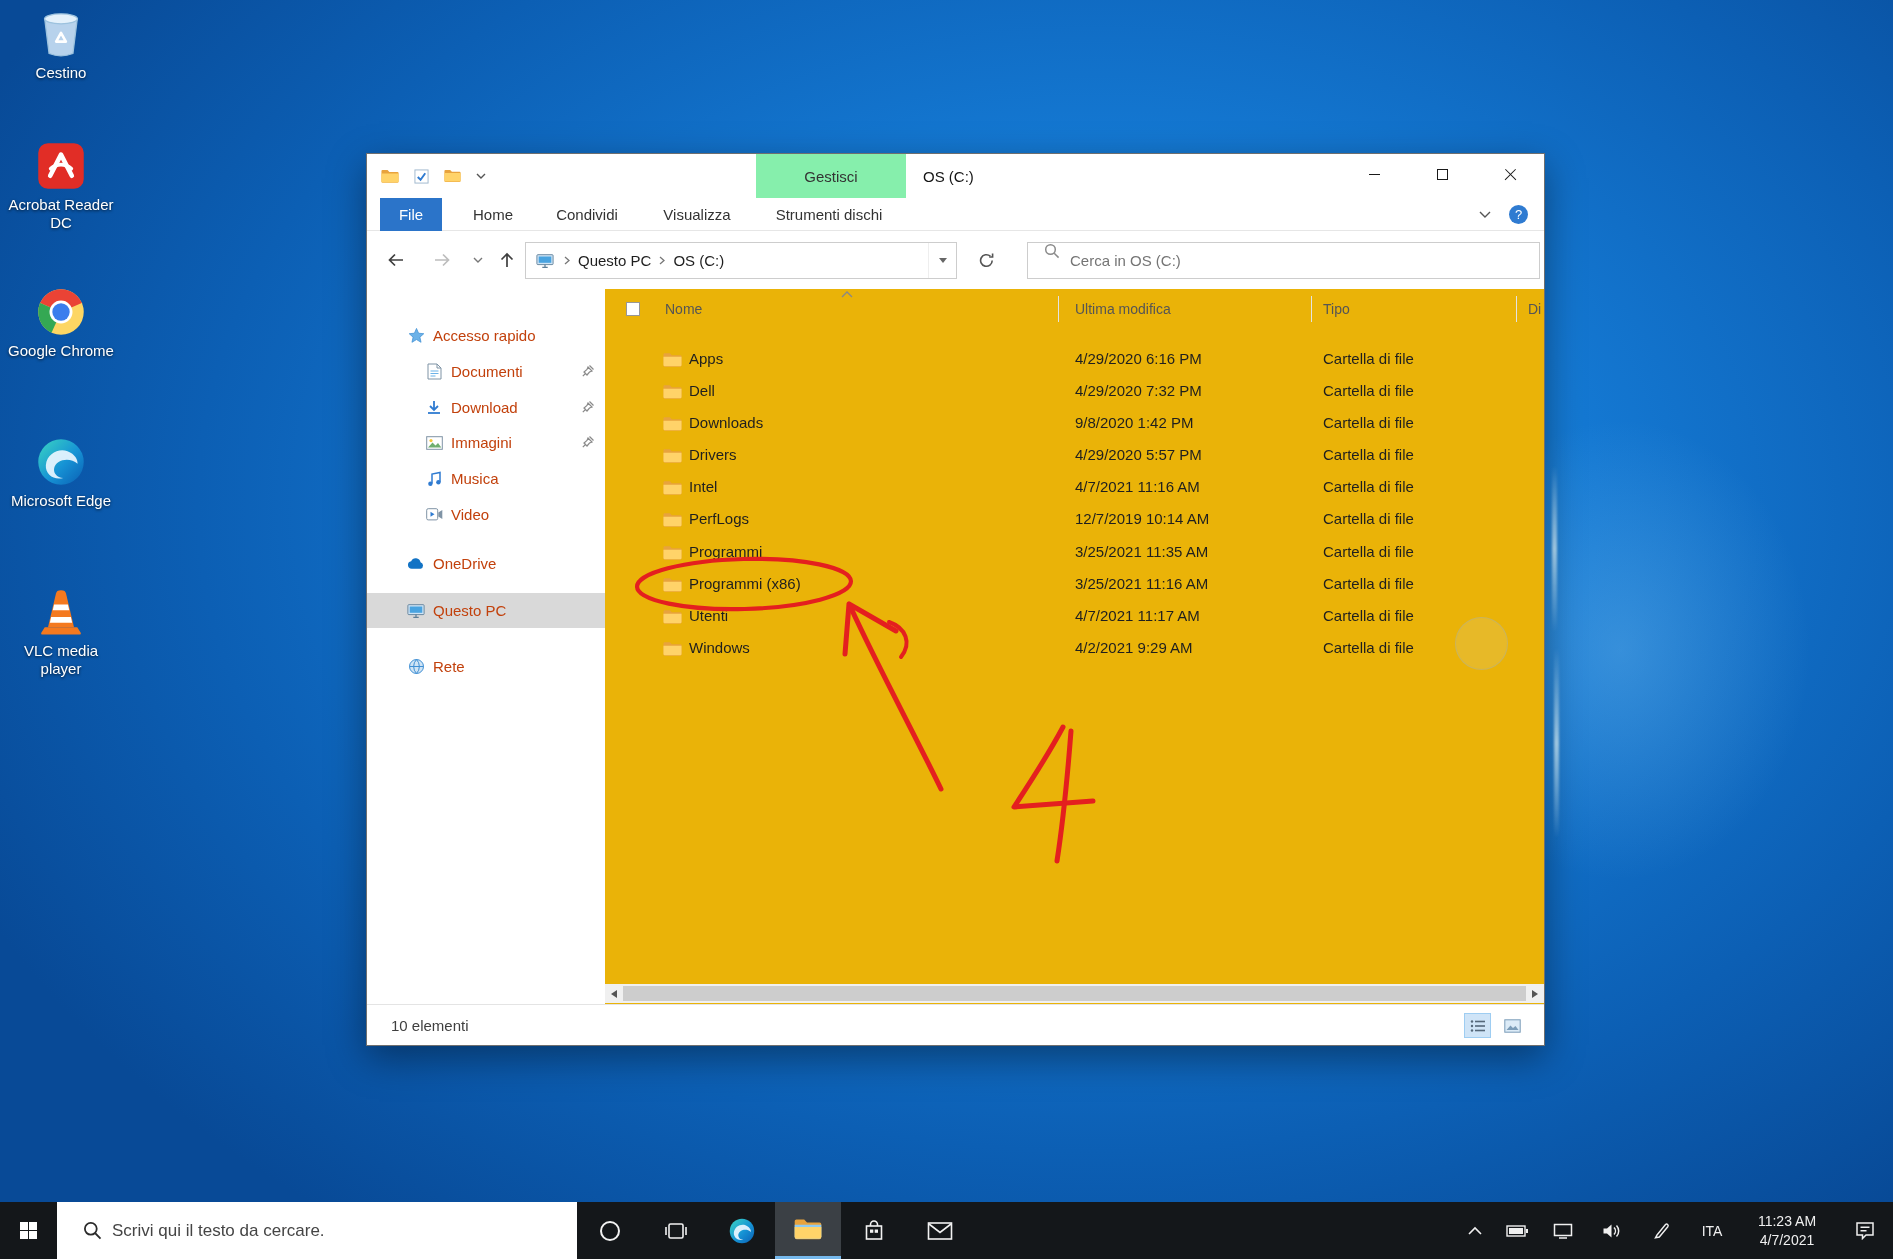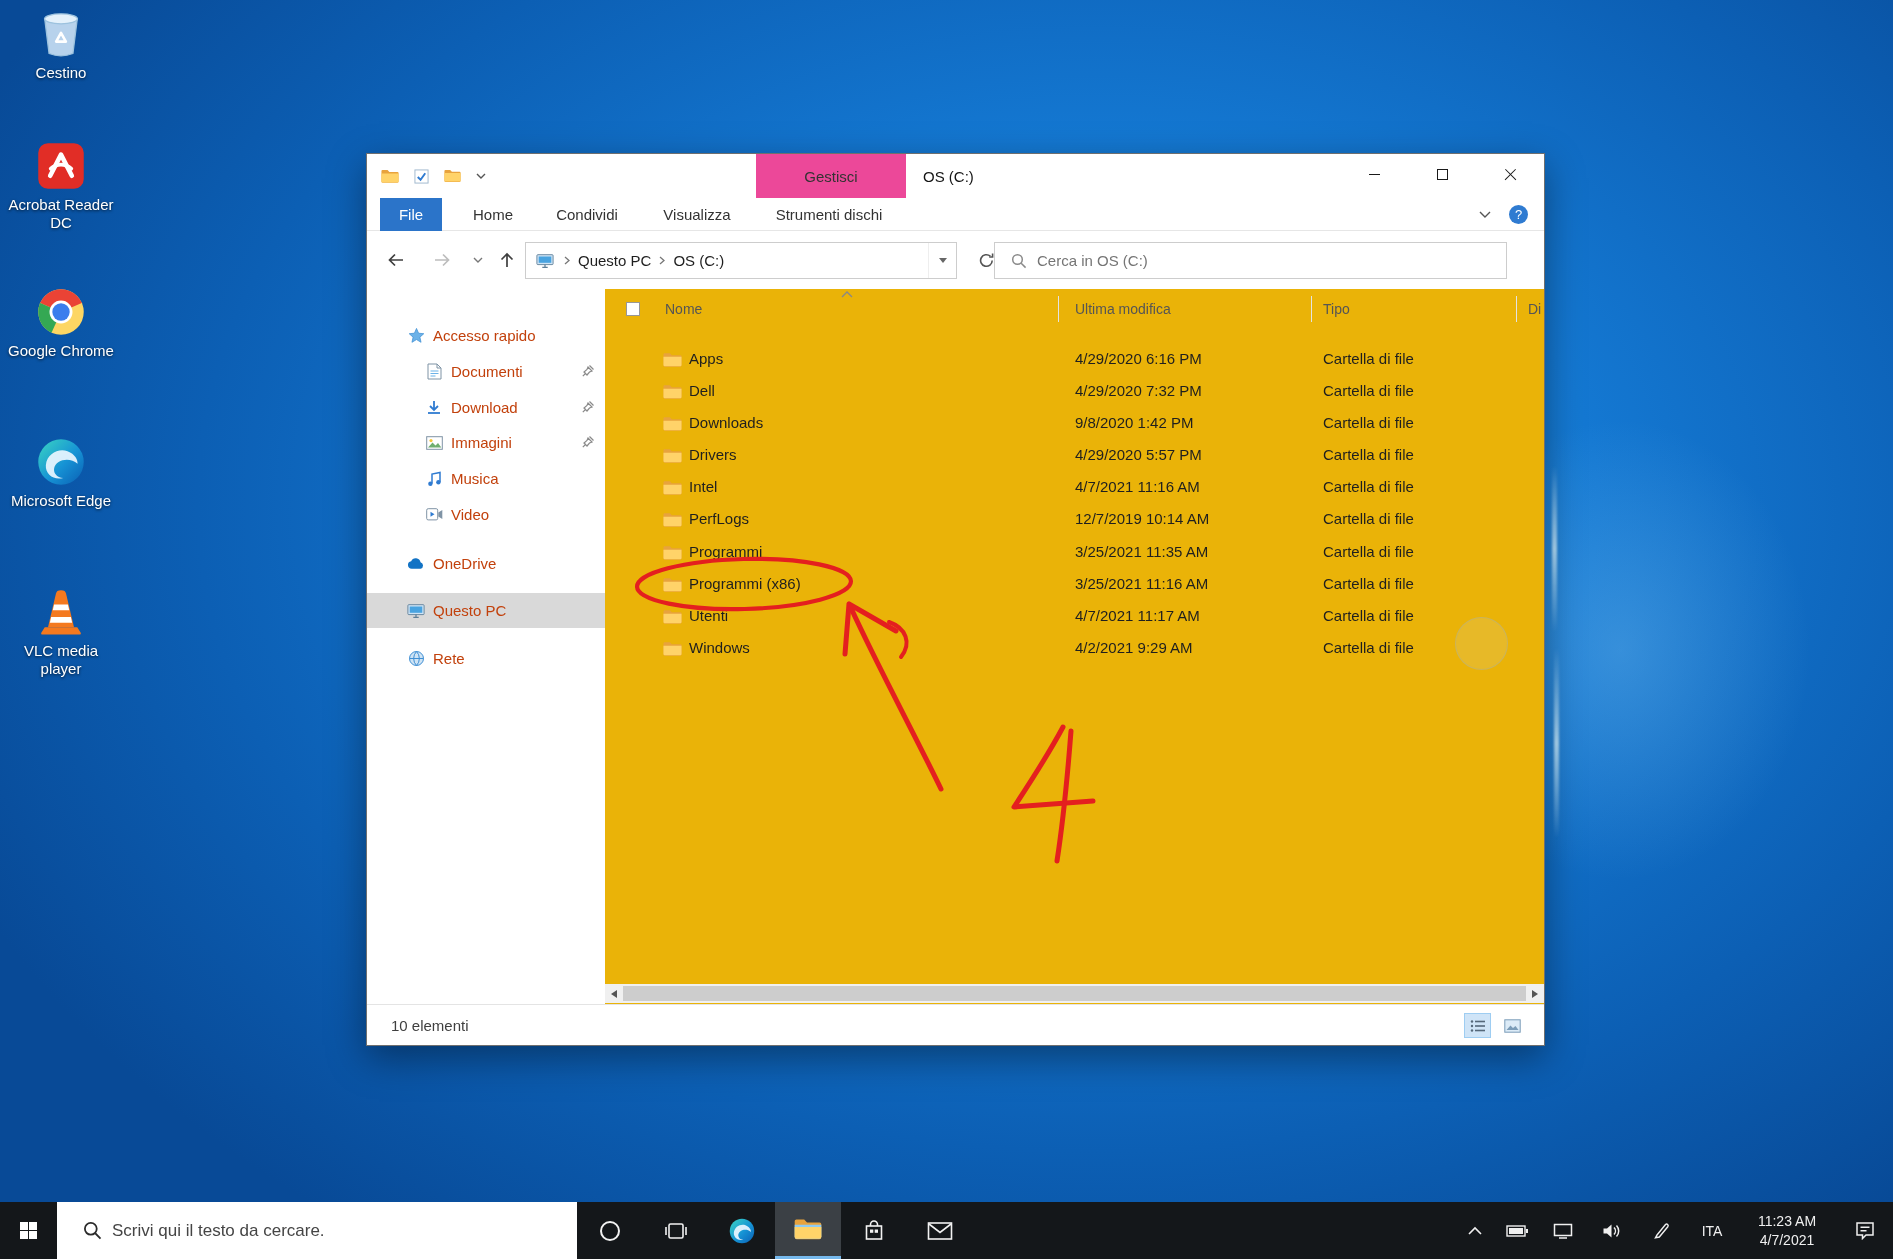--- a/index.html
+++ b/index.html
@@ -18,21 +18,21 @@
   
   .dicon{position:absolute;left:8px;width:106px;text-align:center;color:#fff;font-size:15px;line-height:1.2;text-shadow:0 1px 3px rgba(0,0,0,.75);}
   .dicon svg{width:52px;height:52px;display:block;margin:0 auto 4px;}
   #d-recycle{top:8px;} #d-acrobat{top:140px;} #d-chrome{top:286px;} #d-edge{top:436px;} #d-vlc{top:586px;}
 
   
   .window{position:absolute;left:366px;top:153px;width:1179px;height:893px;background:#fff;border:1px solid #6f6f6f;box-shadow:0 12px 36px rgba(0,0,0,.4);font-size:15px;color:#222;overflow:hidden;z-index:10;}
 
   .titlebar{position:absolute;left:0;top:0;right:0;height:44px;background:#fff;}
   .qat{position:absolute;left:14px;top:0;height:44px;display:flex;align-items:center;gap:15px;}
-  .gestisci{position:absolute;left:389px;top:0;width:150px;height:44px;background:#ec4899;display:flex;align-items:center;justify-content:center;color:#333;}
+  .gestisci{position:absolute;left:389px;top:0;width:150px;height:44px;background:#86efac;display:flex;align-items:center;justify-content:center;color:#333;}
   .win-title{position:absolute;left:556px;top:0;height:44px;display:flex;align-items:center;color:#141414;}
   .caption{position:absolute;right:0;top:0;display:flex;}
   .cap-btn{width:68px;height:40px;display:flex;align-items:center;justify-content:center;}
   .min-glyph{width:11px;height:1px;background:#1a1a1a;}
   .max-glyph{width:11px;height:11px;border:1px solid #1a1a1a;}
   .close-glyph{position:relative;width:13px;height:13px;}
   .close-glyph::before,.close-glyph::after{content:"";position:absolute;left:-1px;top:6px;width:15px;height:1.4px;background:#1a1a1a;}
   .close-glyph::before{transform:rotate(45deg);} .close-glyph::after{transform:rotate(-45deg);}
 
   .ribbon{position:absolute;left:0;top:44px;right:0;height:33px;border-bottom:1px solid #e6e6e6;background:#fff;}
@@ -45,34 +45,34 @@
   .addrbar{position:absolute;left:0;top:77px;right:0;height:58px;background:#fff;}
   .navbtn{position:absolute;top:17px;width:26px;height:24px;display:flex;align-items:center;justify-content:center;}
   #nav-back{left:16px;} #nav-fwd{left:62px;} #nav-drop{left:98px;} #nav-up{left:127px;}
   .addr-box{position:absolute;left:158px;top:11px;width:432px;height:37px;border:1px solid #cdcdcd;display:flex;align-items:center;background:#fff;}
   .addr-box .sep{margin:0 4px;display:flex;align-items:center;}
   .crumb{padding:0 4px;color:#1e1e1e;white-space:nowrap;}
   .addr-spacer{flex:1;}
   .addr-drop{width:28px;height:100%;display:flex;align-items:center;justify-content:center;border-left:1px solid #eee;}
   .tri-down{width:0;height:0;border-left:4px solid transparent;border-right:4px solid transparent;border-top:5px solid #666;}
   .refresh{position:absolute;left:600px;top:11px;width:38px;height:37px;display:flex;align-items:center;justify-content:center;}
-  .search-box{position:absolute;left:627px;top:11px;width:513px;height:37px;border:1px solid #cdcdcd;display:flex;align-items:center;background:#fff;}
+  .search-box{position:absolute;left:660px;top:11px;width:513px;height:37px;border:1px solid #cdcdcd;display:flex;background:#fff;}
   .search-box svg{margin:0 10px 0 16px;}
   .search-box input{flex:1;border:none;outline:none;font-family:inherit;font-size:15px;color:#333;background:transparent;}
   .search-box input::placeholder{color:#757575;opacity:1;}
 
   .sidebar{position:absolute;left:0;top:135px;width:238px;bottom:41px;background:#fff;}
   .side-item{position:absolute;left:0;right:0;height:35px;display:flex;align-items:center;color:#c2410c;}
   .side-item .ic{position:absolute;left:40px;width:18px;height:18px;display:flex;align-items:center;justify-content:center;}
   .side-item .lbl{position:absolute;left:66px;white-space:nowrap;}
   .side-child .ic{left:58px;} .side-child .lbl{left:84px;}
   .side-item .pin{position:absolute;left:214px;width:16px;height:16px;display:none;}
   .side-item.pinned .pin{display:block;}
   .side-item.selected{background:#d9d9d9;}
-  #sb-quick{top:29px;} #sb-doc{top:65px;} #sb-down{top:101px;} #sb-img{top:136px;} #sb-mus{top:172px;} #sb-vid{top:208px;} #sb-onedrive{top:257px;} #sb-pc{top:304px;} #sb-rete{top:352px;}
+  #sb-quick{top:29px;} #sb-doc{top:65px;} #sb-down{top:101px;} #sb-img{top:136px;} #sb-mus{top:172px;} #sb-vid{top:208px;} #sb-onedrive{top:257px;} #sb-pc{top:304px;} #sb-rete{top:360px;}
 
   .filepane{position:absolute;left:238px;top:135px;right:0;bottom:41px;background:#eab308;}
   .colhead{position:absolute;left:0;top:0;right:0;height:40px;font-size:14px;color:#555;}
   .colhead .hl{position:absolute;top:12px;white-space:nowrap;}
   .selall{position:absolute;left:21px;top:13px;width:14px;height:14px;border:1px solid #979797;background:#fff;}
   .h-name{left:60px;} .h-mod{left:470px;} .h-type{left:718px;} .h-size{left:923px;}
   .colsep{position:absolute;top:7px;bottom:7px;width:1px;background:#e3e3e3;}
   .sortcaret{position:absolute;left:236px;top:2px;}
   .rows{position:absolute;left:0;top:55px;right:0;}
   .frow{position:relative;height:32.1px;}

